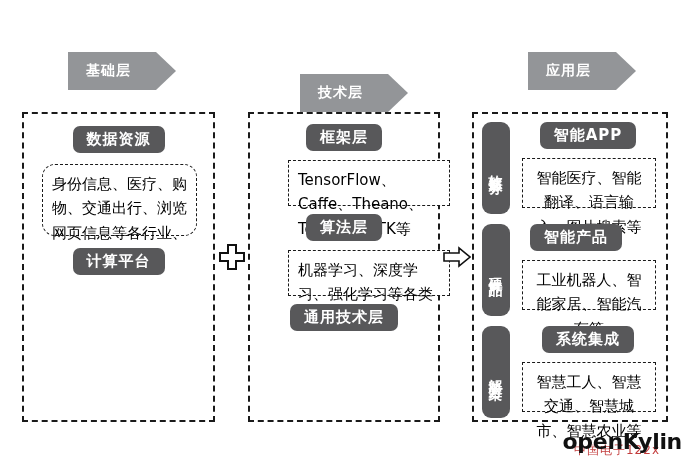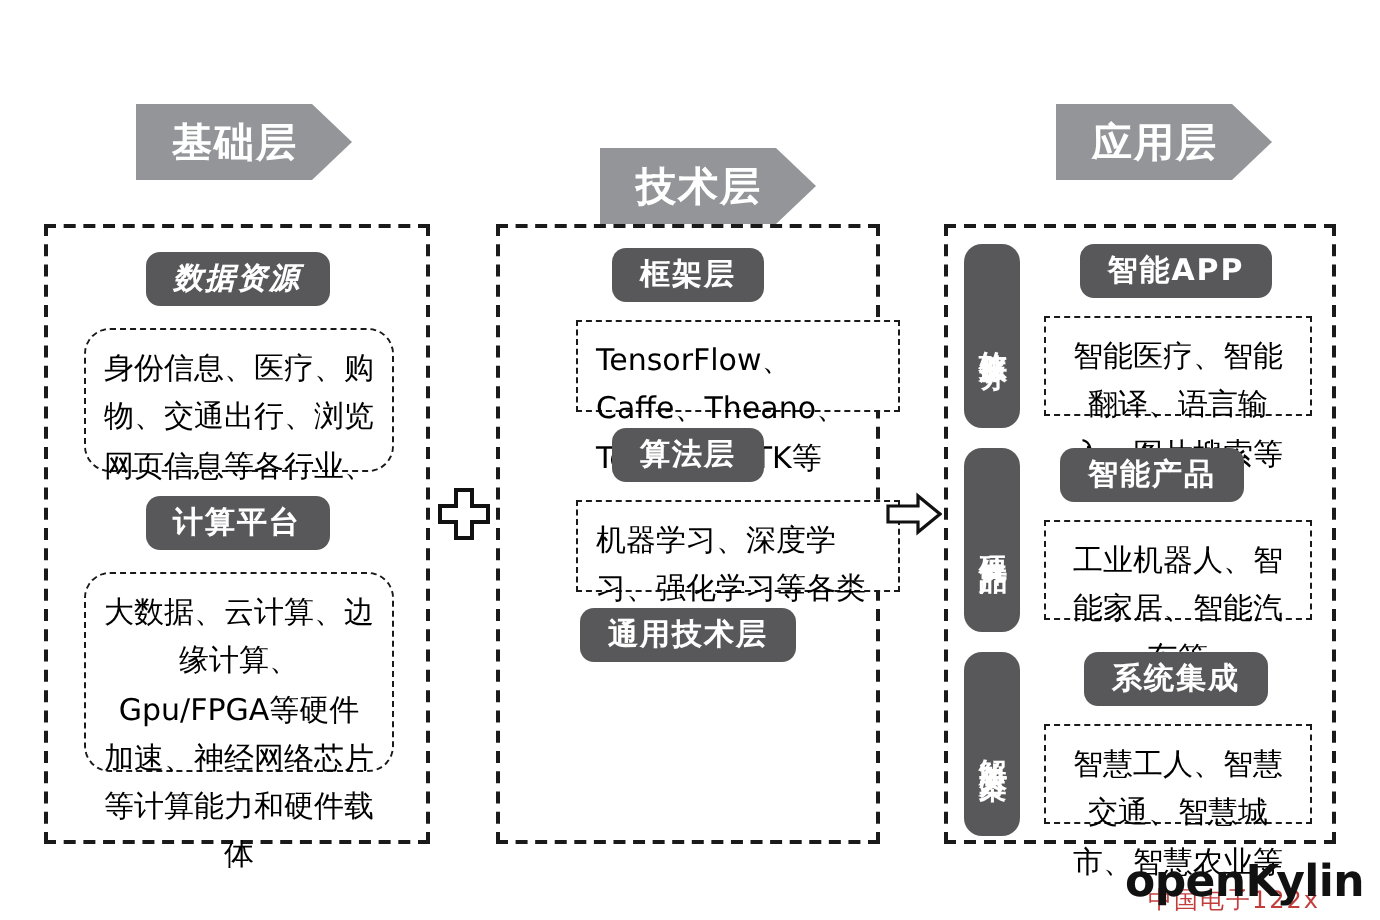--- a/index.html
+++ b/index.html
@@ -9,21 +9,21 @@
     font-family:"DejaVu Sans","Liberation Sans",sans-serif;
     position:relative;overflow:hidden;
   }
   .stage{position:absolute;left:0;top:0;width:690px;height:460px;}
 
   
   .banner{
     position:absolute;height:38px;
     background:#939598;
     display:flex;align-items:center;
-    color:#ffffff;font-size:20px;font-weight:bold;
+    color:#ffffff;font-size:14px;font-weight:bold;
     letter-spacing:1px;
     padding-left:18px;
     box-sizing:border-box;
   }
   .banner .tip{
     position:absolute;left:100%;top:0;
     width:0;height:0;
     border-top:19px solid transparent;
     border-bottom:19px solid transparent;
     border-left:20px solid #939598;
@@ -120,35 +120,32 @@
     <span>技术层</span>
     <span class="tip"></span>
   </div>
   <div class="banner" id="banner-app">
     <span>应用层</span>
     <span class="tip"></span>
   </div>
 
   <div class="column" id="col-base">
 
-    <div class="pill-wrap" style="top:12px;font-style:italic;">
+    <div class="pill-wrap" style="top:12px;">
       <span class="pill">数据资源</span>
     </div>
 
     <div class="cbox round center" style="left:18px;top:50px;width:155px;height:72px;">
       <span>身份信息、医疗、购物、交通出行、浏览网页信息等各行业、各场景数据</span>
     </div>
 
     <div class="pill-wrap" style="top:134px;">
       <span class="pill">计算平台</span>
     </div>
 
-    <div class="cbox round center" style="left:18px;top:172px;width:155px;height:100px;">
-      <span>大数据、云计算、边缘计算、Gpu/FPGA等硬件加速、神经网络芯片等计算能力和硬件载体</span>
-    </div>
   </div>
 
   <div class="column" id="col-tech">
 
     <div class="pill-wrap" style="top:10px;">
       <span class="pill">框架层</span>
     </div>
 
     <div class="cbox left" style="left:14px;top:46px;width:162px;height:46px;">
       <span>TensorFlow、Caffe、Theano、Torch、DMTK等</span>

